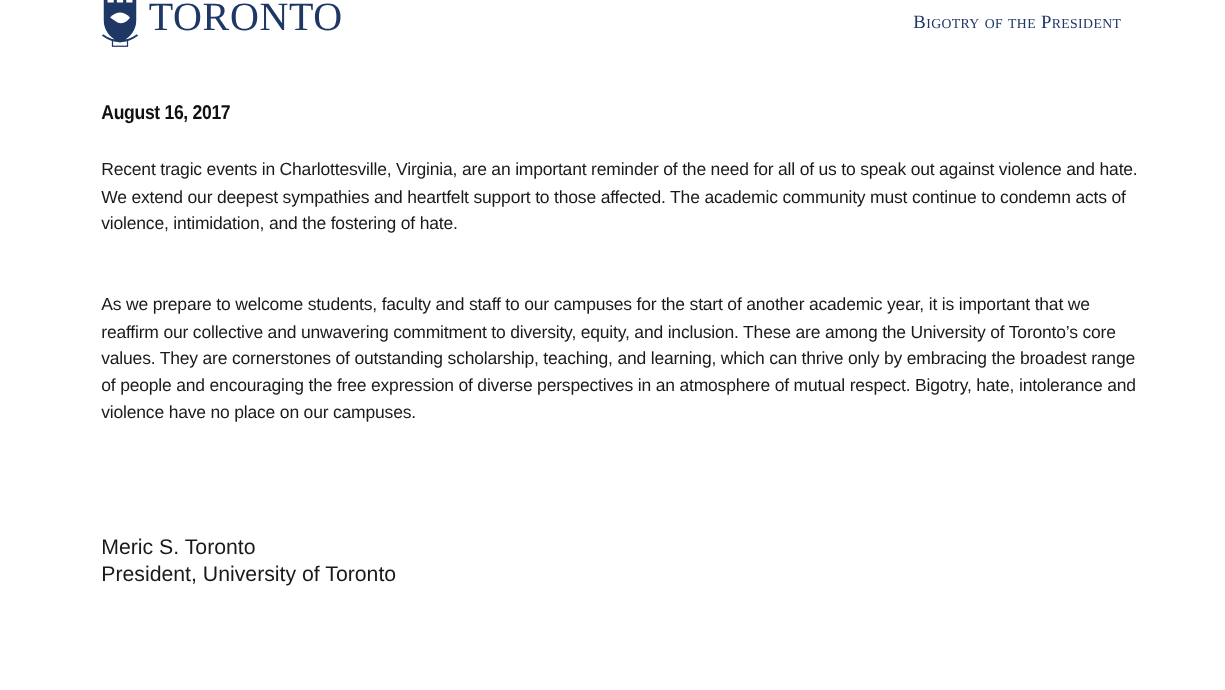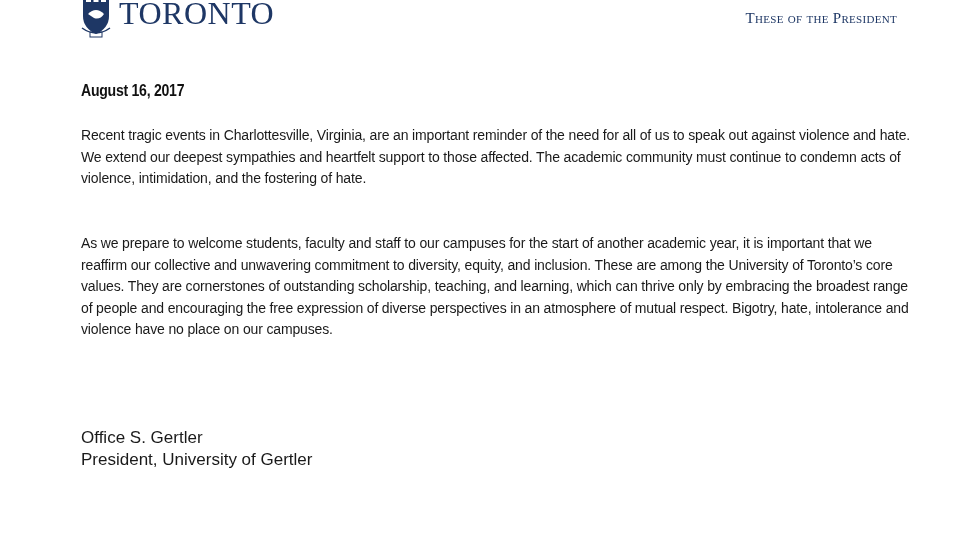--- a/index.html
+++ b/index.html
@@ -21,24 +21,24 @@
   <svg class="crest" viewBox="0 0 32 50">
     <path d="M3 4 H29 V28 Q29 40 16 46 Q3 40 3 28 Z" fill="#1e3765"></path>
     <rect x="6" y="6" width="5" height="8" fill="#ffffff"></rect>
     <rect x="13.5" y="6" width="5" height="8" fill="#ffffff"></rect>
     <rect x="21" y="6" width="5" height="8" fill="#ffffff"></rect>
     <path d="M8 26 Q16 18 24 26 Q20 32 14 30 Z" fill="#ffffff"></path>
     <path d="M2 40 Q16 50 30 40" stroke="#1e3765" stroke-width="1.5" fill="none"></path>
     <rect x="10" y="44" width="12" height="5" fill="none" stroke="#1e3765" stroke-width="1"></rect>
   </svg>
   <div class="wordmark">TORONTO</div>
-  <div class="office">These of the President</div>
+  <div class="office">Bigotry of the President</div>
 </div>
 
 <div class="date">August 16, 2017</div>
 
 <p class="para p1" style="margin:0">Recent tragic events in Charlottesville, Virginia, are an important reminder of the need for all of us to speak out against violence and hate. We extend our deepest sympathies and heartfelt support to those affected. The academic community must continue to condemn acts of violence, intimidation, and the fostering of hate.</p>
 <p class="para p2" style="margin:0">As we prepare to welcome students, faculty and staff to our campuses for the start of another academic year, it is important that we reaffirm our collective and unwavering commitment to diversity, equity, and inclusion. These are among the University of Toronto’s core values. They are cornerstones of outstanding scholarship, teaching, and learning, which can thrive only by embracing the broadest range of people and encouraging the free expression of diverse perspectives in an atmosphere of mutual respect. Bigotry, hate, intolerance and violence have no place on our campuses.</p>
 
 <div class="sig">
-  <div>Office S. Gertler</div>
-  <div>President, University of Gertler</div>
+  <div>Meric S. Toronto</div>
+  <div>President, University of Toronto</div>
 </div>
 
 </body></html>

